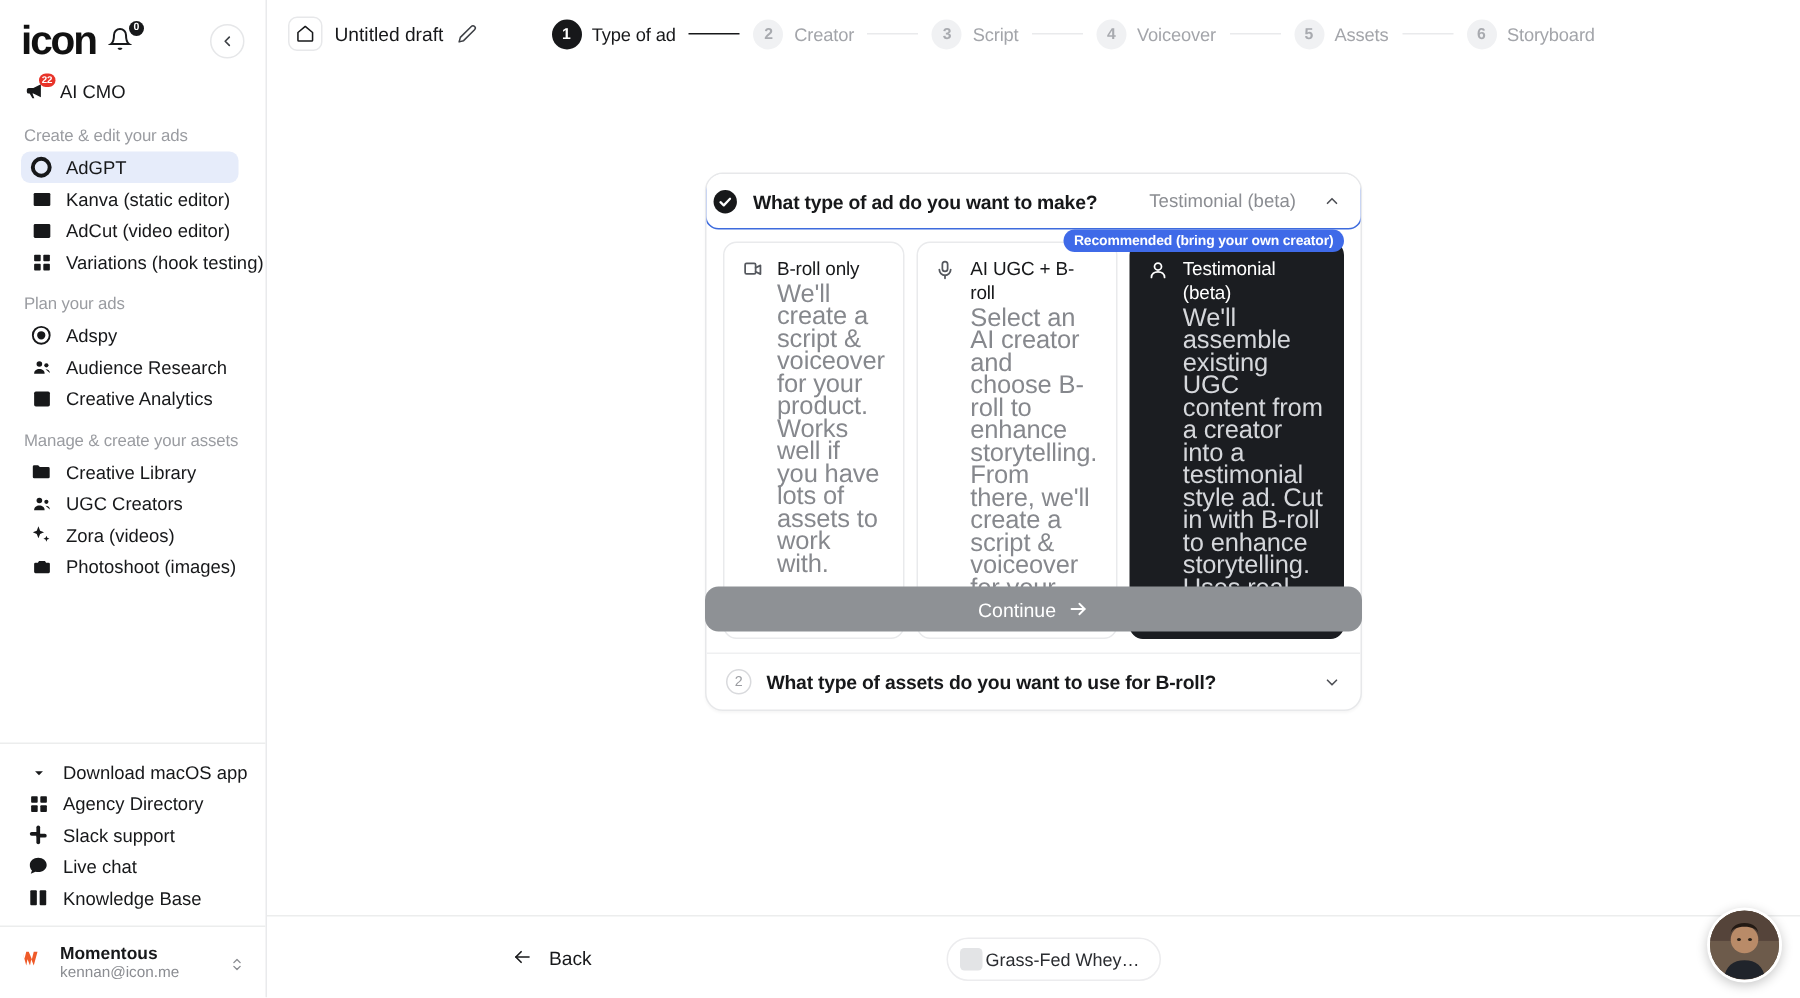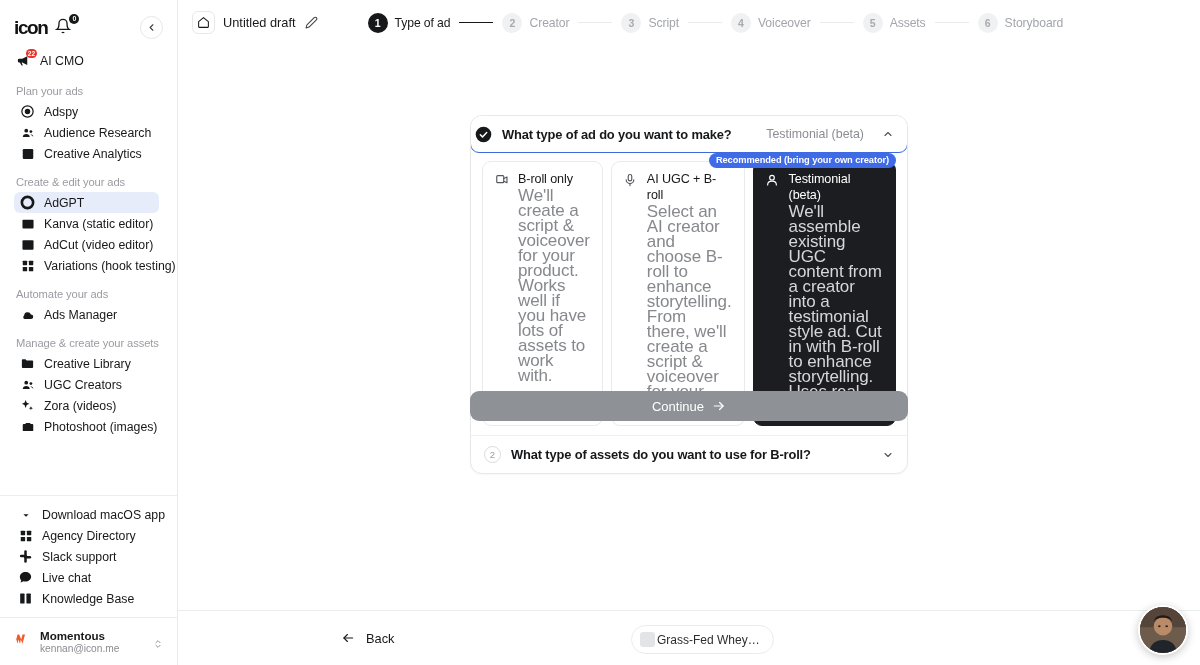--- a/index.html
+++ b/index.html
@@ -15,21 +15,21 @@
   
   .sidebar {
     width: 178px; height: 665px;
     border-right: 1px solid #e9eaec;
     display: flex; flex-direction: column;
     background: #fff; flex: 0 0 178px;
     position: relative;
   }
   .sb-top { padding: 10px 10px 0 10px; }
   .brand-row { display: flex; align-items: center; height: 34px; padding-left: 4px; position: relative;}
-  .logo { font-size: 19px; font-weight: 700; letter-spacing: -1.4px; line-height: 1; color: #111; }
+  .logo { font-size: 27px; font-weight: 700; letter-spacing: -1.4px; line-height: 1; color: #111; }
   .bell-wrap { position: relative; margin-left: 8px; width: 18px; height: 18px; }
   .bell-badge {
     position: absolute; top: -4px; right: -6px;
     background: #17181a; color: #fff;
     font-size: 7px; line-height: 10px; min-width: 10px; height: 10px;
     border-radius: 6px; text-align: center; padding: 0 2px; font-weight: 600;
   }
   .collapse-btn {
     position: absolute; right: 4px; top: 6px;
     width: 23px; height: 23px; border-radius: 50%;
@@ -215,20 +215,62 @@
           <svg width="15" height="15" viewBox="0 0 24 24" fill="#17181a">
               <path d="M3 11v2a2 2 0 002 2h1l3 5h2l-2-5h1l8 4V5l-8 4H5a2 2 0 00-2 2z"></path>
             </svg>
           <span class="cmo-badge">22</span>
         </span>
         <span class="cmo-label">AI CMO</span>
       </div>
 
       <div id="sb-sections">
           <div class="sb-section">
+            <div class="sb-head">Create &amp; edit your ads</div>
+            <div class="sb-item active">
+              <span class="ic">
+                <svg width="15" height="15" viewBox="0 0 24 24">
+                  <circle cx="12" cy="12" r="9" fill="none" stroke="#17181a" stroke-width="4.2"></circle>
+                </svg>
+              </span>
+              <span>AdGPT</span>
+            </div>
+            <div class="sb-item">
+              <span class="ic">
+                <svg width="14" height="14" viewBox="0 0 24 24" fill="#17181a" stroke="none" stroke-width="2" stroke-linecap="round" stroke-linejoin="round">
+                  <rect x="2.5" y="4.5" width="19" height="15" rx="1.5"></rect>
+                  <circle cx="8.5" cy="10" r="1.6"></circle>
+                  <path d="M21 17l-5.5-6L9 19"></path>
+                </svg>
+              </span>
+              <span>Kanva (static editor)</span>
+            </div>
+            <div class="sb-item">
+              <span class="ic">
+                <svg width="14" height="14" viewBox="0 0 24 24" fill="#17181a" stroke="none" stroke-width="2" stroke-linecap="round" stroke-linejoin="round">
+                  <rect x="2.5" y="4" width="19" height="16" rx="1.6"></rect>
+                  <line x1="7.5" y1="4" x2="7.5" y2="20"></line>
+                  <line x1="2.5" y1="12" x2="21.5" y2="12"></line>
+                </svg>
+              </span>
+              <span>AdCut (video editor)</span>
+            </div>
+            <div class="sb-item">
+              <span class="ic">
+                <svg width="14" height="14" viewBox="0 0 24 24" fill="#17181a" stroke="none" stroke-width="2" stroke-linecap="round" stroke-linejoin="round">
+                  <rect x="3" y="3" width="7.5" height="7.5" rx="1"></rect>
+                  <rect x="13.5" y="3" width="7.5" height="7.5" rx="1"></rect>
+                  <rect x="3" y="13.5" width="7.5" height="7.5" rx="1"></rect>
+                  <rect x="13.5" y="13.5" width="7.5" height="7.5" rx="1"></rect>
+                </svg>
+              </span>
+              <span>Variations (hook testing)</span>
+            </div>
+          </div>
+          <div class="sb-section">
             <div class="sb-head">Plan your ads</div>
             <div class="sb-item">
               <span class="ic">
                 <svg width="15" height="15" viewBox="0 0 24 24" fill="none" stroke="#17181a" stroke-width="2">
                   <circle cx="12" cy="12" r="9"></circle>
                   <circle cx="12" cy="12" r="3.4" fill="#17181a"></circle>
                 </svg>
               </span>
               <span>Adspy</span>
             </div>
@@ -246,75 +288,20 @@
             <div class="sb-item">
               <span class="ic">
                 <svg width="14" height="14" viewBox="0 0 24 24" fill="#17181a" stroke="none" stroke-width="2" stroke-linecap="round" stroke-linejoin="round">
                   <rect x="3" y="3.5" width="18" height="17" rx="2"></rect>
                   <line x1="8" y1="16" x2="8" y2="12.5"></line>
                   <line x1="12" y1="16" x2="12" y2="9"></line>
                   <line x1="16" y1="16" x2="16" y2="13"></line>
                 </svg>
               </span>
               <span>Creative Analytics</span>
-            </div>
-          </div>
-          <div class="sb-section">
-            <div class="sb-head">Create &amp; edit your ads</div>
-            <div class="sb-item active">
-              <span class="ic">
-                <svg width="15" height="15" viewBox="0 0 24 24">
-                  <circle cx="12" cy="12" r="9" fill="none" stroke="#17181a" stroke-width="4.2"></circle>
-                </svg>
-              </span>
-              <span>AdGPT</span>
-            </div>
-            <div class="sb-item">
-              <span class="ic">
-                <svg width="14" height="14" viewBox="0 0 24 24" fill="#17181a" stroke="none" stroke-width="2" stroke-linecap="round" stroke-linejoin="round">
-                  <rect x="2.5" y="4.5" width="19" height="15" rx="1.5"></rect>
-                  <circle cx="8.5" cy="10" r="1.6"></circle>
-                  <path d="M21 17l-5.5-6L9 19"></path>
-                </svg>
-              </span>
-              <span>Kanva (static editor)</span>
-            </div>
-            <div class="sb-item">
-              <span class="ic">
-                <svg width="14" height="14" viewBox="0 0 24 24" fill="#17181a" stroke="none" stroke-width="2" stroke-linecap="round" stroke-linejoin="round">
-                  <rect x="2.5" y="4" width="19" height="16" rx="1.6"></rect>
-                  <line x1="7.5" y1="4" x2="7.5" y2="20"></line>
-                  <line x1="2.5" y1="12" x2="21.5" y2="12"></line>
-                </svg>
-              </span>
-              <span>AdCut (video editor)</span>
-            </div>
-            <div class="sb-item">
-              <span class="ic">
-                <svg width="14" height="14" viewBox="0 0 24 24" fill="#17181a" stroke="none" stroke-width="2" stroke-linecap="round" stroke-linejoin="round">
-                  <rect x="3" y="3" width="7.5" height="7.5" rx="1"></rect>
-                  <rect x="13.5" y="3" width="7.5" height="7.5" rx="1"></rect>
-                  <rect x="3" y="13.5" width="7.5" height="7.5" rx="1"></rect>
-                  <rect x="13.5" y="13.5" width="7.5" height="7.5" rx="1"></rect>
-                </svg>
-              </span>
-              <span>Variations (hook testing)</span>
-            </div>
-          </div>
-          <div class="sb-section">
-            <div class="sb-head">Automate your ads</div>
-            <div class="sb-item">
-              <span class="ic">
-                <svg width="14" height="14" viewBox="0 0 24 24" fill="#17181a" stroke="none" stroke-width="2" stroke-linecap="round" stroke-linejoin="round">
-                  <path d="M6 19h11a4 4 0 000-8 6 6 0 00-11.6 1.8A3.6 3.6 0 006 19z"></path>
-                  <polyline points="9.5 13.5 12 11 14.5 13.5"></polyline>
-                  <line x1="12" y1="11" x2="12" y2="16.5"></line>
-                </svg>
-              </span>
-              <span>Ads Manager</span>
             </div>
           </div>
           <div class="sb-section">
             <div class="sb-head">Manage &amp; create your assets</div>
             <div class="sb-item">
               <span class="ic">
                 <svg width="15" height="15" viewBox="0 0 24 24" fill="#17181a">
                   <path d="M3 6.5A1.5 1.5 0 014.5 5h4.2l1.8 2h9A1.5 1.5 0 0121 8.5v9A1.5 1.5 0 0119.5 19h-15A1.5 1.5 0 013 17.5z"></path>
                 </svg>
               </span>

